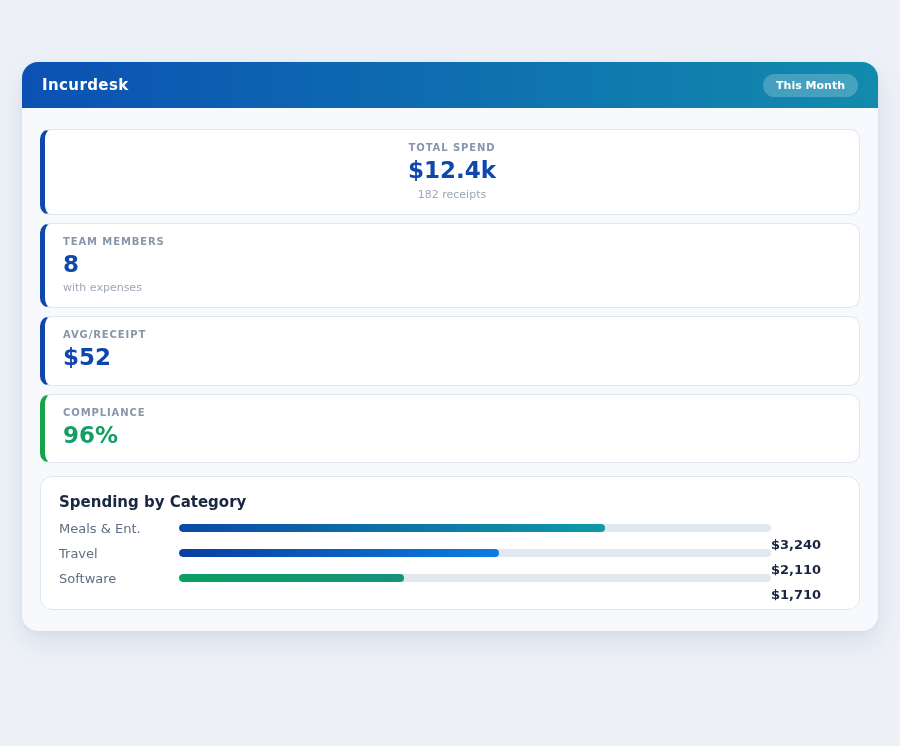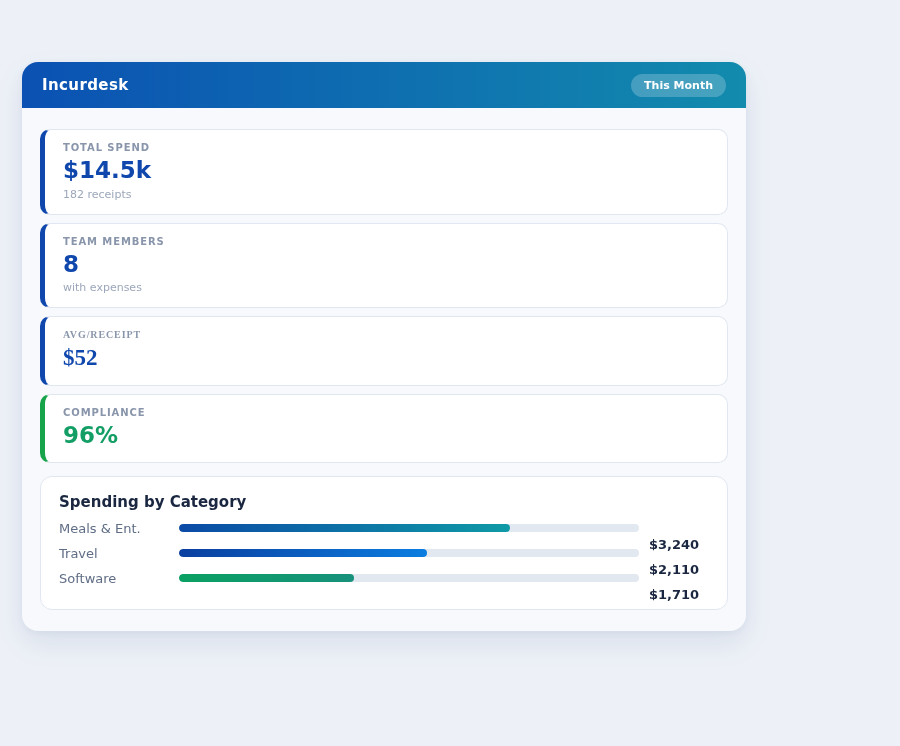--- a/index.html
+++ b/index.html
@@ -2,21 +2,21 @@
 <html><head>
 <meta charset="utf-8">
 <style>
   * { margin: 0; padding: 0; box-sizing: border-box; }
   html, body {
     width: 900px; min-height: 746px;
     background: #edf1f7;
     font-family: "DejaVu Sans", "Liberation Sans", sans-serif;
   }
   .app-card {
-    width: 724px;
+    width: 856px;
     margin: 62px 22px 0;
     background: #f7f9fc;
     border-radius: 16px;
     box-shadow: 0 12px 28px rgba(40, 70, 130, 0.10), 0 2px 6px rgba(40,70,130,0.05);
     overflow: hidden;
   }
   .app-header {
     height: 46px;
     display: flex;
     align-items: center;
@@ -101,51 +101,51 @@
     border-radius: 99px;
     overflow: hidden;
   }
   .bar-fill {
     height: 100%;
     border-radius: 99px;
   }
   .bar-value {
     width: 70px;
     flex: 0 0 70px;
-    text-align: center;
+    text-align: left;
     font-size: 13px;
     font-weight: bold;
     color: #1b2740;
     margin-top: 32px;
   }
 </style>
 </head>
 <body>
 
 <div class="app-card">
   <div class="app-header" style="background: linear-gradient(90deg, rgb(11, 81, 179), rgb(18, 139, 173));">
     <div class="app-title">Incurdesk</div>
     <div class="period-badge">This Month</div>
   </div>
 
   <div class="content">
     <div id="stats">
-  <div class="stat-card" style="border-left-color: rgb(15, 71, 173);">
+  <div class="stat-card" style="border-left-color: rgb(15, 71, 173); text-align: center;">
     <div class="stat-label">TOTAL SPEND</div>
-    <div class="stat-value" style="color: rgb(15, 71, 173);">$14.5k</div>
+    <div class="stat-value" style="color: rgb(15, 71, 173);">$12.4k</div>
     <div class="stat-sub">182 receipts</div>
   </div>
 
   <div class="stat-card" style="border-left-color: rgb(15, 71, 173);">
     <div class="stat-label">TEAM MEMBERS</div>
     <div class="stat-value" style="color: rgb(15, 71, 173);">8</div>
     <div class="stat-sub">with expenses</div>
   </div>
 
-  <div class="stat-card" style="border-left-color: rgb(15, 71, 173); font-family: Liberation Serif, serif;">
+  <div class="stat-card" style="border-left-color: rgb(15, 71, 173);">
     <div class="stat-label">AVG/RECEIPT</div>
     <div class="stat-value" style="color: rgb(15, 71, 173);">$52</div>
 
   </div>
 
   <div class="stat-card" style="border-left-color: rgb(22, 163, 74);">
     <div class="stat-label">COMPLIANCE</div>
     <div class="stat-value" style="color: rgb(18, 158, 100);">96%</div>
 
   </div>

